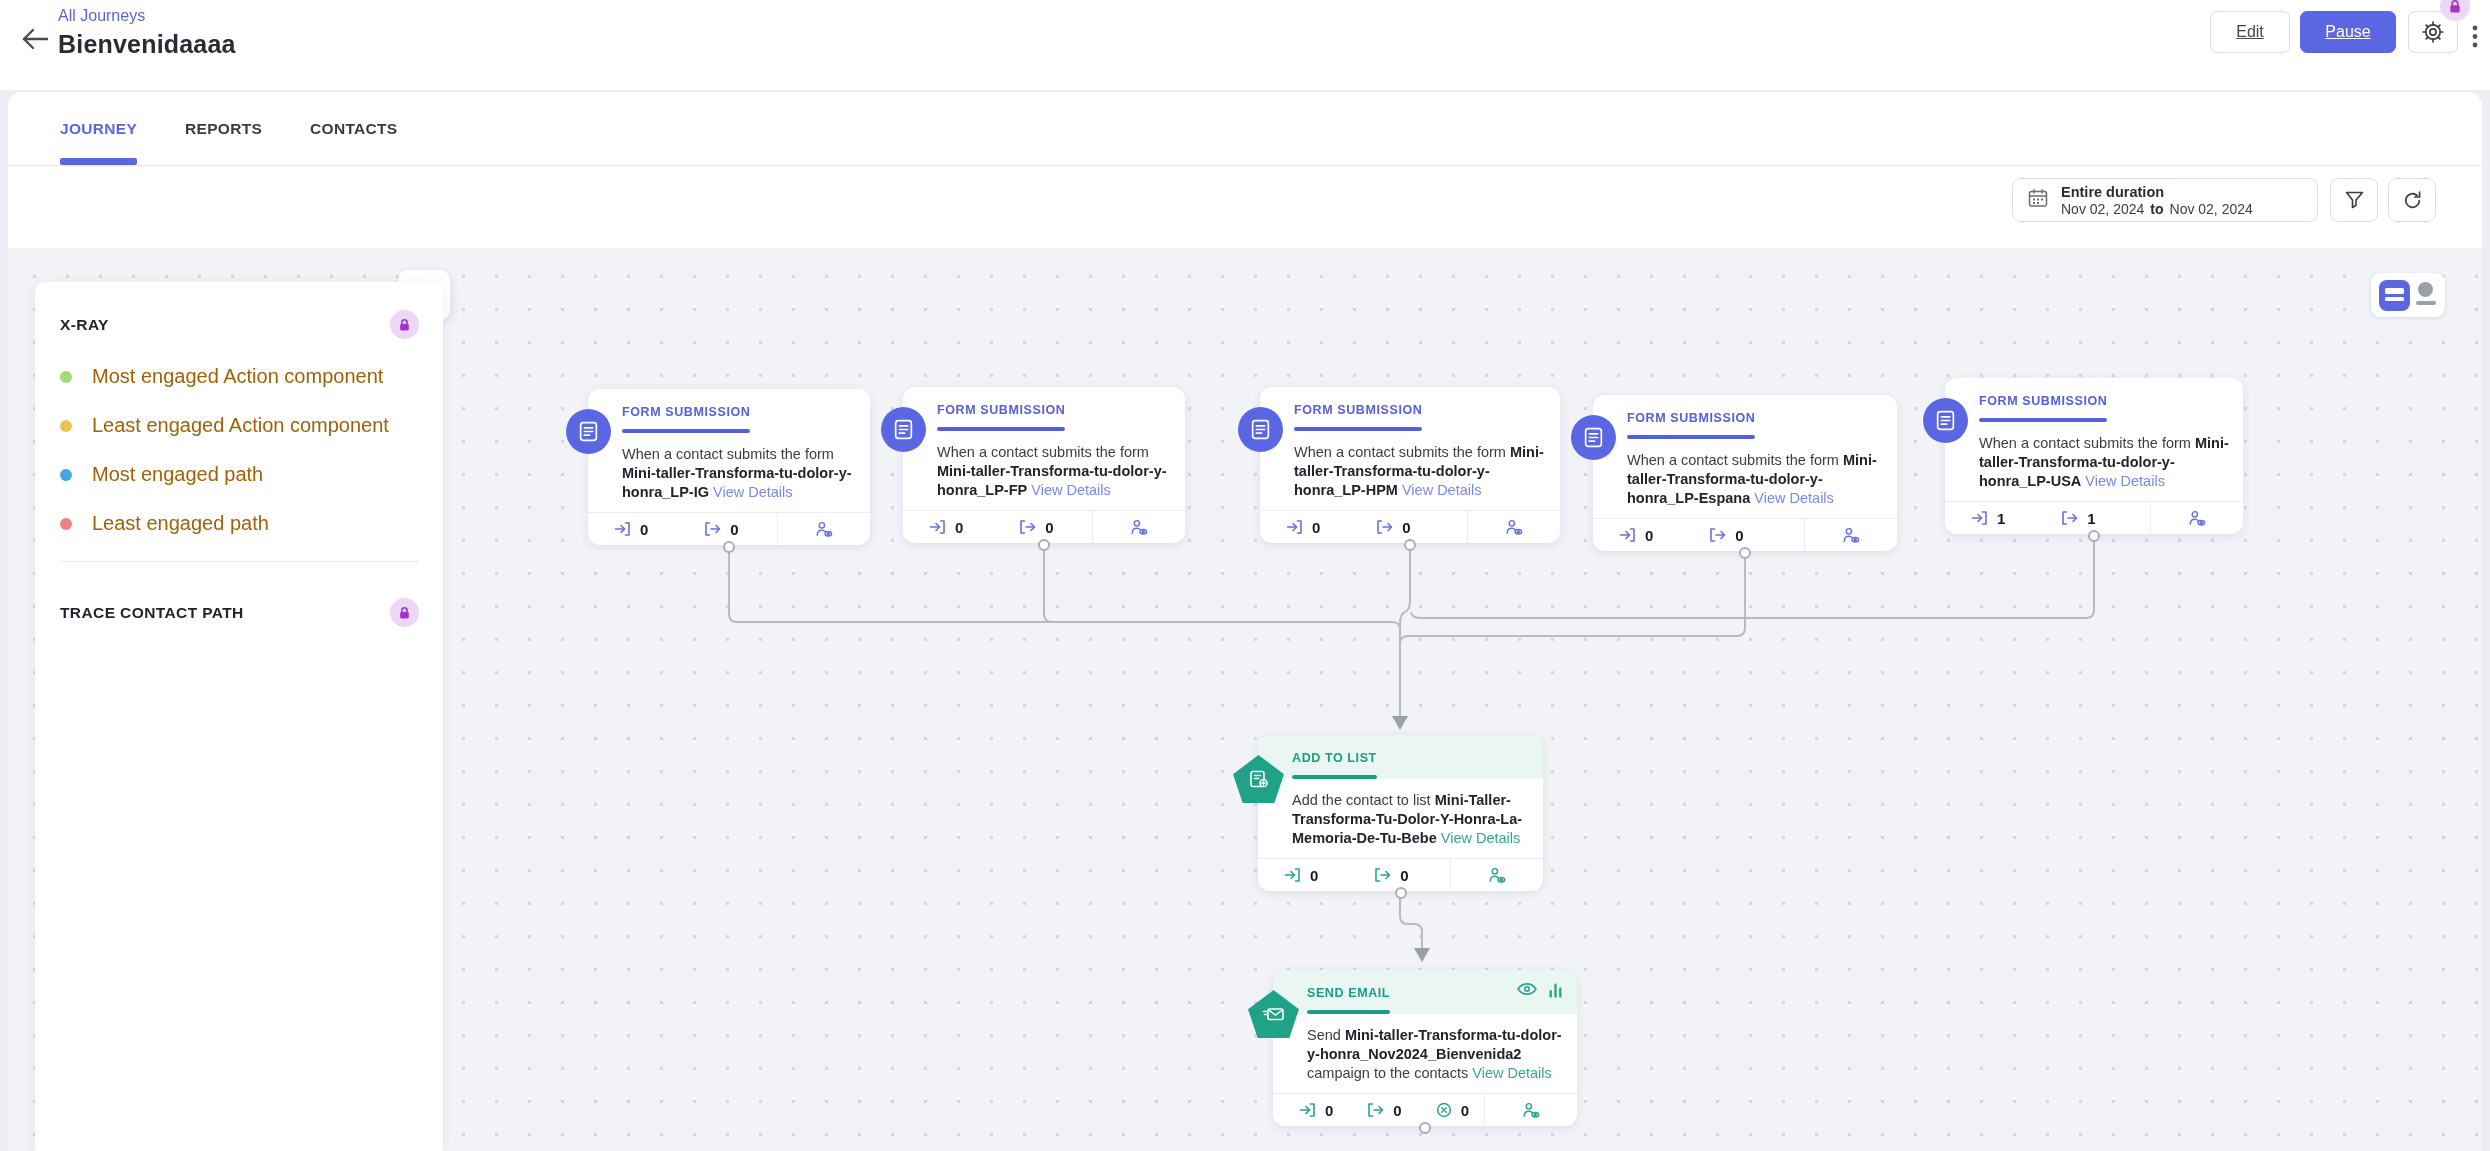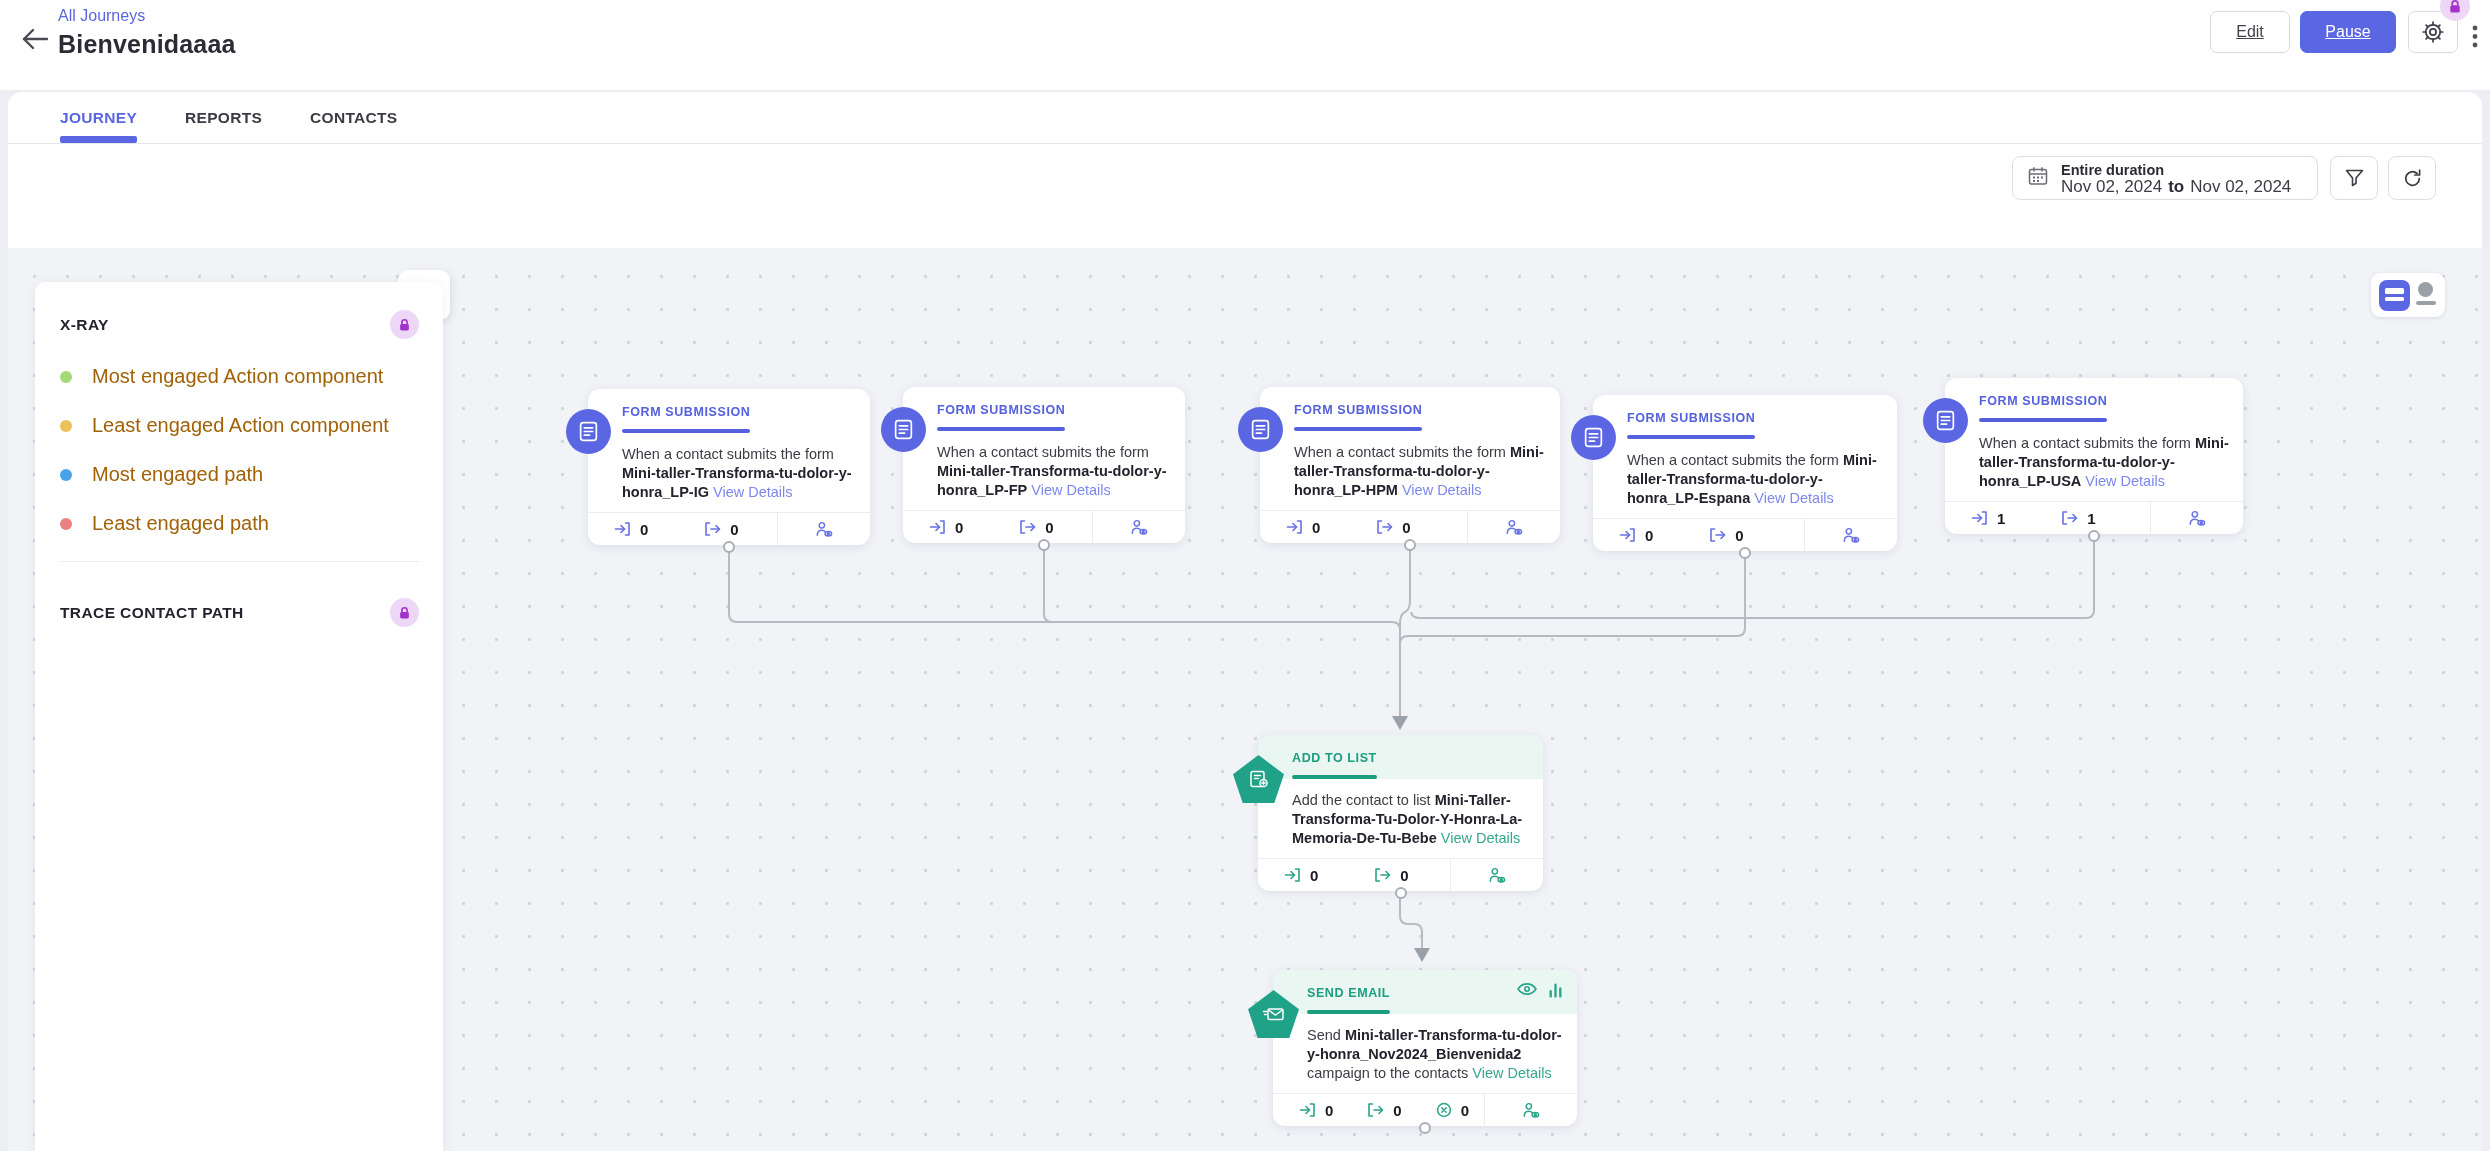--- a/index.html
+++ b/index.html
@@ -17,35 +17,35 @@
   .btn-pause { right:94px; width:96px; background:#5b67e2; border-color:#5b67e2; color:#fff; }
   .btn-gear { right:32px; width:50px; }
   .lock-badge { width:30px; height:30px; border-radius:50%; background:#eed7f6; color:#a433c8;
                 display:flex; align-items:center; justify-content:center; }
   .gear-lock { position:absolute; right:20px; top:-9px; z-index:6; }
   .dots-menu { position:absolute; right:6px; top:24px; width:18px; height:24px; cursor:pointer; }
 
   
   .main { position:absolute; left:8px; right:8px; top:92px; bottom:0; background:#fff; border-radius:14px 14px 0 0; overflow:hidden; }
 
-  .tabbar { position:relative; height:52px; border-bottom:1px solid #e6e8ee; display:flex; align-items:flex-end; padding-left:52px; gap:48px; }
+  .tabbar { position:relative; height:74px; border-bottom:1px solid #e6e8ee; display:flex; align-items:flex-end; padding-left:52px; gap:48px; }
   .tab { position:relative; height:100%; display:flex; align-items:center; font-size:15.5px; font-weight:700;
          letter-spacing:.3px; color:#3a3a44; cursor:pointer; }
   .tab.active { color:#5a66e0; }
   .tab.active::before { content:""; position:absolute; left:0; right:0; bottom:0; height:7px; background:#5b67e2; border-radius:2px; }
   .tab.active::after { content:""; position:absolute; left:50%; bottom:-7px; margin-left:-7px;
                        border:7px solid transparent; border-top-color:#5b67e2; }
 
   
   .toolbar { position:relative; height:82px; background:#fff; }
   .daterange { position:absolute; right:164px; top:12px; width:306px; height:44px; border:1px solid #dcdee5; border-radius:8px;
                display:flex; align-items:center; padding:0 14px; gap:12px; cursor:pointer; background:#fff; }
   .daterange .cal { color:#6b6b75; flex:0 0 auto; }
   .dr-title { font-size:14.5px; font-weight:700; color:#2b2b35; line-height:17px; }
-  .dr-dates { font-size:17px; color:#3c3c46; line-height:16px;text-align:right; }
+  .dr-dates { font-size:14px; color:#3c3c46; line-height:16px;text-align:right; }
   .dr-dates b { font-weight:400; margin:0 6px; color:#2b2b35; font-weight:700; }
   .iconbtn { position:absolute; top:12px; width:48px; height:44px; border:1px solid #dcdee5; border-radius:8px; background:#fff;
              display:flex; align-items:center; justify-content:center; color:#3c3c46; cursor:pointer; }
   .ib-filter { right:104px; }
   .ib-refresh { right:46px; }
 
   
   .canvas { position:absolute; left:0; right:0; top:156px; bottom:0; background:#f1f3f7;
             background-image:radial-gradient(circle, #d2d6dd 1.4px, transparent 1.6px);
             background-size:33px 33px; background-position:10px 12px; }

